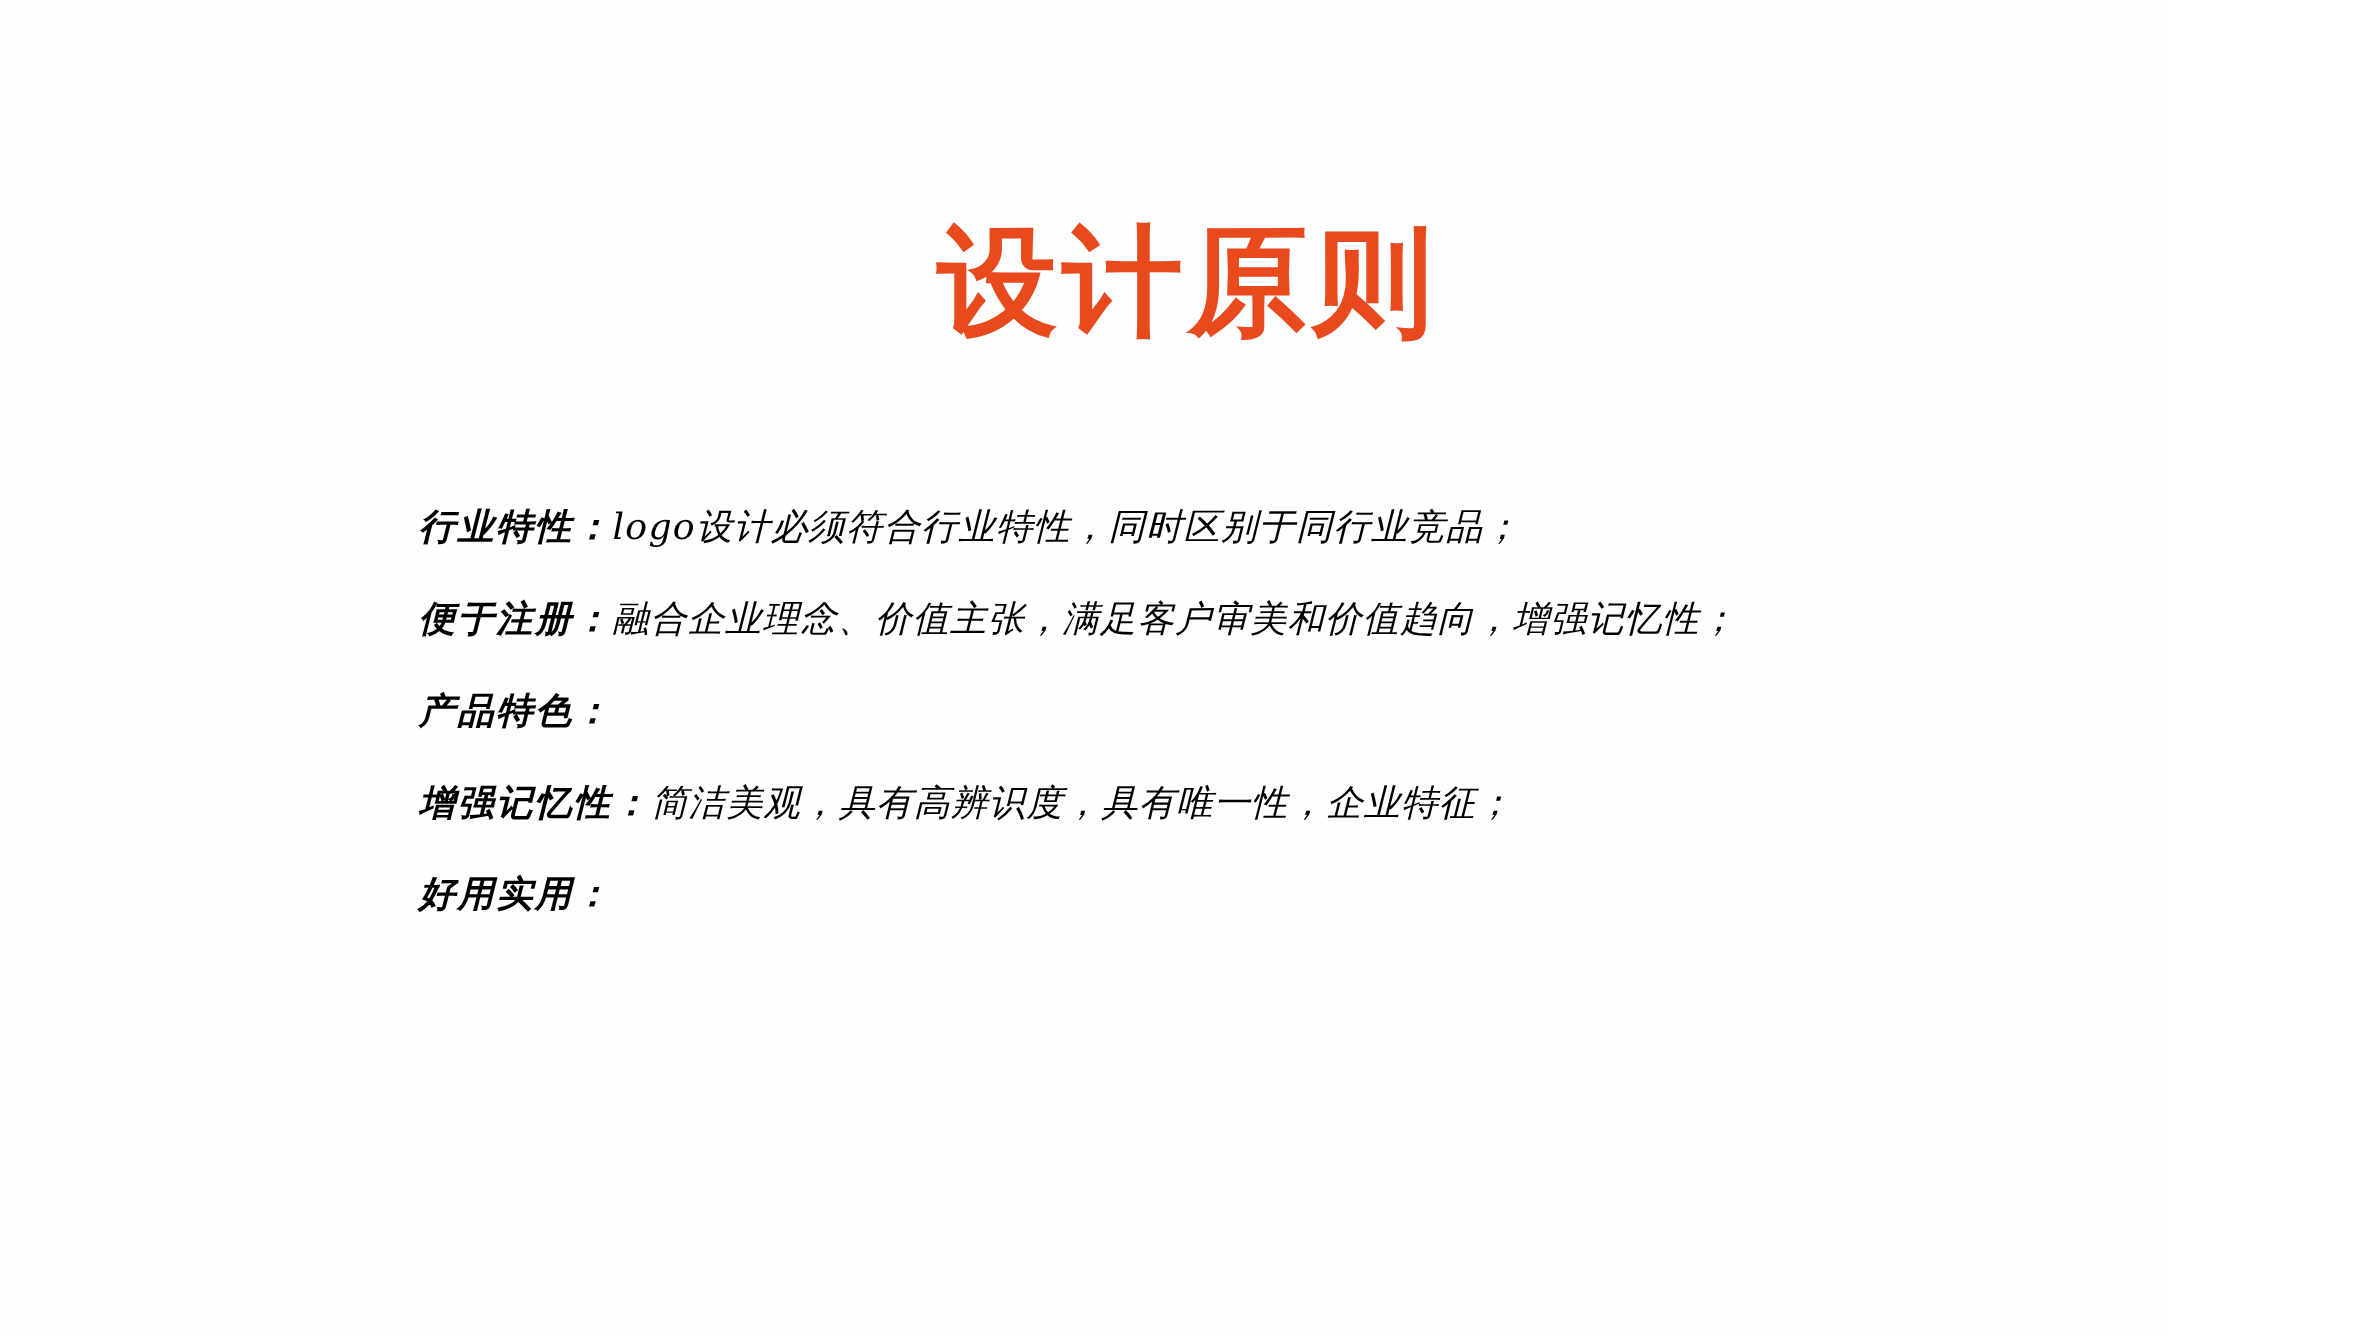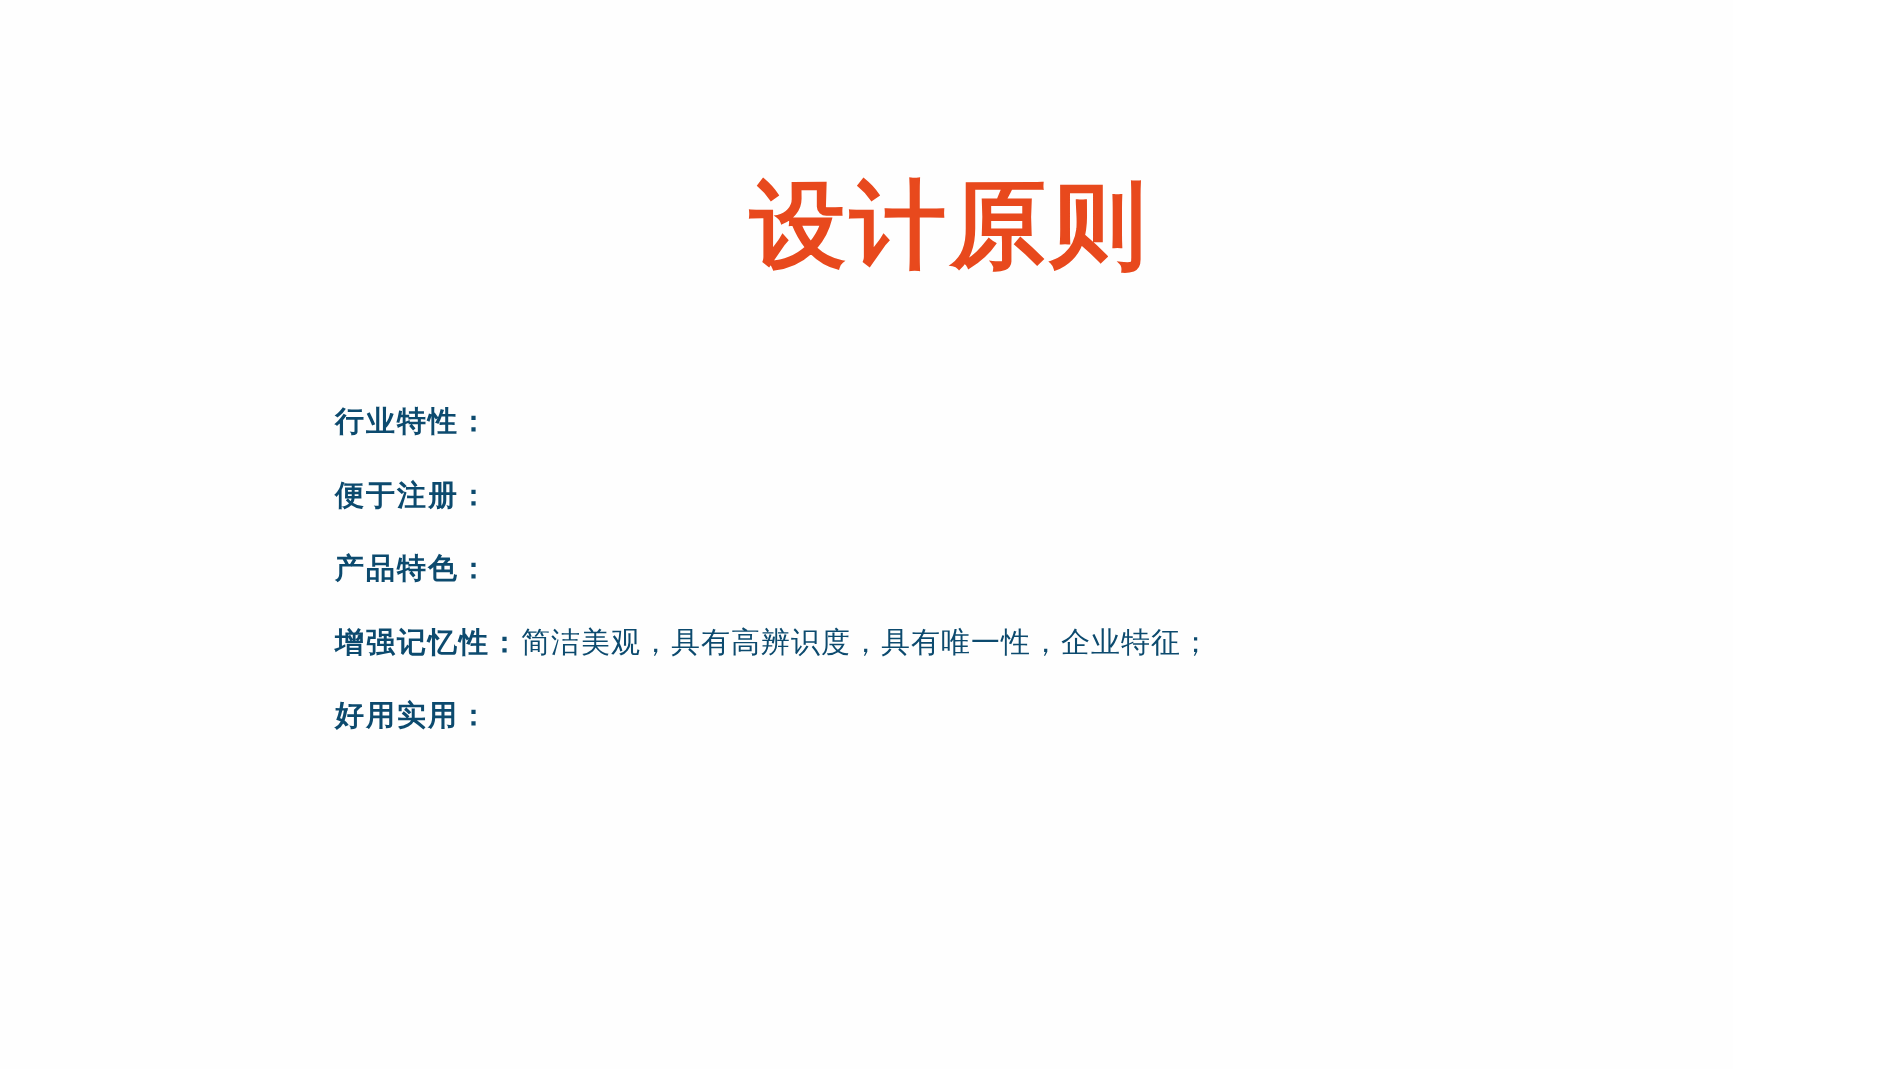--- a/index.html
+++ b/index.html
@@ -38,22 +38,23 @@
     position: absolute;
     top: 400px;
     left: 335px;
     width: 1300px;
   }
   .principle-row {
     display: flex;
     align-items: flex-start;
     margin-bottom: 30px;
     font-size: 29px;
-    color: #0c4a6e;
+    color: #000000;
     line-height: 1.5;
+    font-style: italic;
   }
   .principle-label {
     font-family: "DejaVu Serif", serif;
     font-weight: 700;
     letter-spacing: 2px;
     white-space: nowrap;
     flex: 0 0 auto;
   }
   .principle-text {
     font-family: "DejaVu Serif", serif;
@@ -88,24 +89,26 @@
 <body>
 
 <div class="slide">
 
   <div class="slide-title">设计原则</div>
 
   <div class="principles">
 
     <div class="principle-row">
       <span class="principle-label">行业特性：</span>
+      <span class="principle-text">logo设计必须符合行业特性，同时区别于同行业竞品；</span>
     </div>
 
     <div class="principle-row">
       <span class="principle-label">便于注册：</span>
+      <span class="principle-text">融合企业理念、价值主张，满足客户审美和价值趋向，增强记忆性；</span>
     </div>
 
     <div class="principle-row">
       <span class="principle-label">产品特色：</span>
     </div>
 
     <div class="principle-row">
       <span class="principle-label">增强记忆性：</span>
       <span class="principle-text">简洁美观，具有高辨识度，具有唯一性，企业特征；</span>
     </div>

